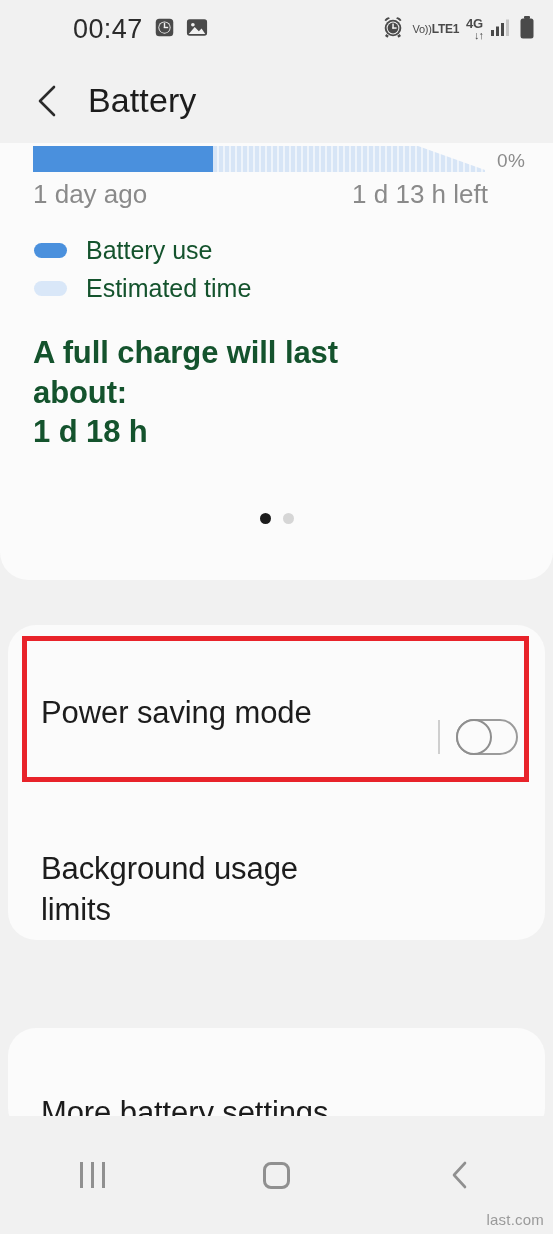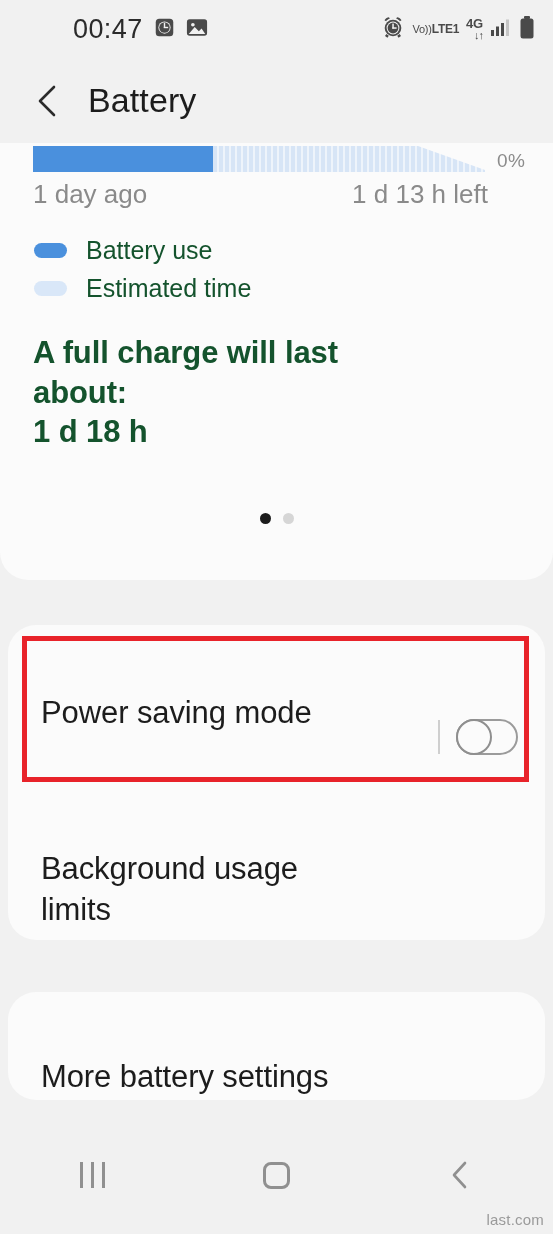--- a/index.html
+++ b/index.html
@@ -114,21 +114,21 @@
     width: 553px;
     height: 437px;
     border-top-left-radius: 0;
     border-top-right-radius: 0;
   }
   #card-modes {
     top: 625px;
     height: 315px;
   }
   #card-more {
-    top: 992px;
+    top: 1028px;
     height: 108px;
   }
 
   
   .graph {
     position: absolute;
     left: 33px;
     top: 3px;
     width: 455px;
     height: 28px;

